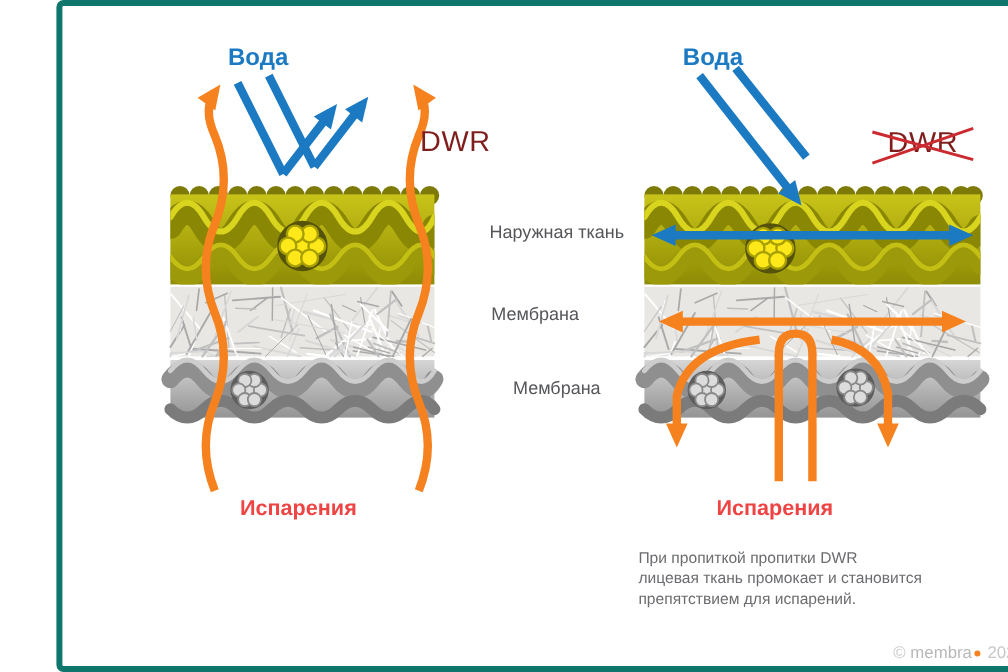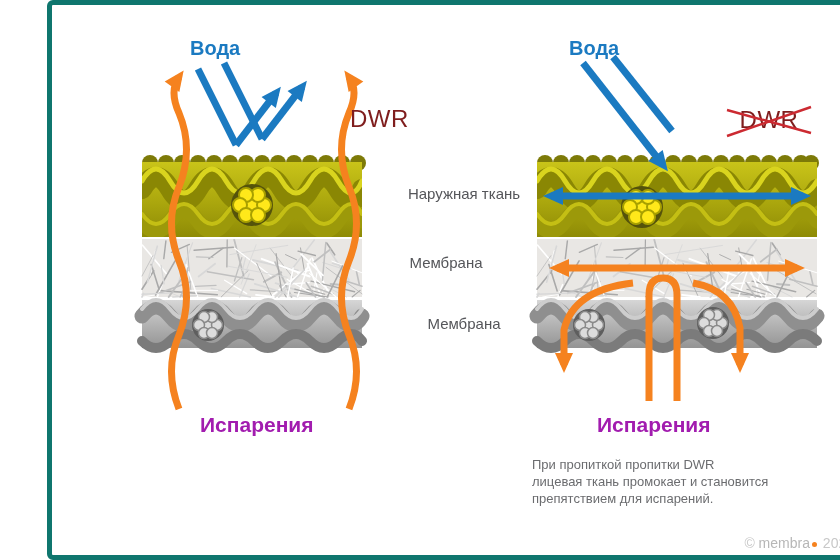--- a/index.html
+++ b/index.html
@@ -2,21 +2,21 @@
 <html><head>
 <meta charset="utf-8">
 <style>
   html,body{margin:0;padding:0;background:#fff;}
   .canvas{position:relative;width:840px;height:560px;background:#ffffff;
           font-family:"Liberation Sans",sans-serif;overflow:hidden;box-sizing:border-box;
           border:5px solid #0f766e;border-radius:6px;margin-left:47px;}
   .abs{position:absolute;}
   .panel-svg{position:absolute;}
   .blue-label{color:#1b7ac1;font-size:20px;font-weight:600;}
-  .orange-label{color:#a21caf;font-size:21px;font-weight:600;}
+  .orange-label{color:#ef4444;font-size:18px;font-weight:600;}
   .dwr-label{color:#7f1d1d;font-size:24px;letter-spacing:.5px;}
   .dwr-wrap{position:absolute;width:86px;height:40px;text-align:center;line-height:38px;}
   .dwr-wrap .cross{position:absolute;left:0;top:0;}
   .layer-label{color:#55565a;font-size:15px;width:140px;text-align:center;}
   .caption{color:#6b6c6f;font-size:13px;line-height:17px;}
   .watermark{color:#c8c8c8;font-size:14px;}
   .watermark .brand{color:#b7b7b7;font-weight:400;}
   .dot{display:inline-block;width:5px;height:5px;border-radius:50%;background:#f5821f;margin:0 2px 1px 2px;}
 </style>
 </head>

